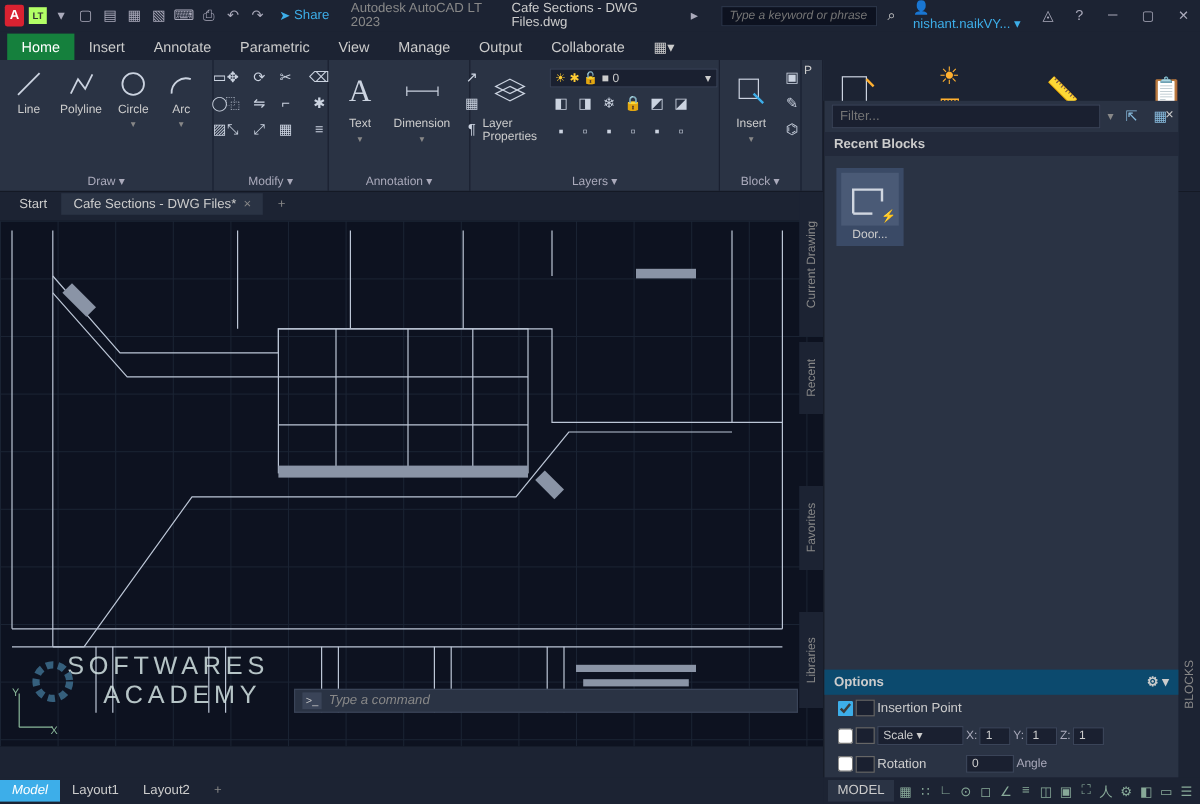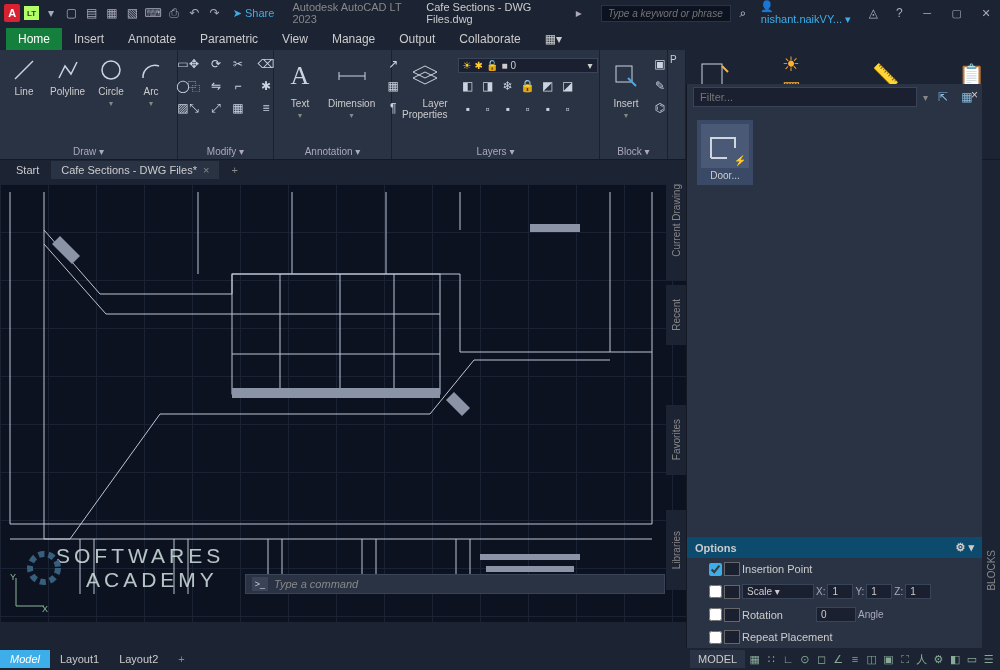--- a/index.html
+++ b/index.html
@@ -18,21 +18,21 @@
 .tabs{height:24px;background:#1c2333;display:flex;align-items:flex-end;padding-left:6px}
 .tab{padding:4px 12px;color:#ccc;font-size:12px;cursor:pointer}
 .tab.active{background:#15803d;color:#fff}
 .tab.end{width:24px;text-align:center}
 .ribbon{height:110px;background:#2a3344;display:flex;border-bottom:1px solid #141925}
 .panel{border-right:1px solid #1a2030;padding:4px 6px 2px;display:flex;flex-direction:column;justify-content:space-between}
 .panel-title{font-size:10px;color:#aab;text-align:center;padding-top:2px;white-space:nowrap}
 .panel-body{display:flex;gap:4px;align-items:flex-start}
 .rbtn{display:flex;flex-direction:column;align-items:center;gap:2px;padding:2px 4px;cursor:pointer;border-radius:2px}
 .rbtn .icon{width:28px;height:28px;display:flex;align-items:center;justify-content:center;color:#cbd3e0}
-.rbtn .lbl{font-size:10px;color:#ccc;white-space:nowrap;text-align:right}
+.rbtn .lbl{font-size:10px;color:#ccc;white-space:nowrap;text-align:left}
 .rbtn.big .icon{width:32px;height:40px}
 .smgrid{display:grid;grid-template-columns:repeat(3,20px);grid-auto-rows:20px;gap:2px}
 .smgrid .sm{width:20px;height:20px;display:flex;align-items:center;justify-content:center;color:#cbd3e0;font-size:12px;cursor:pointer;border-radius:2px}
 .layercombo{background:#1a2030;border:1px solid #3a4458;color:#ccc;font-size:10px;padding:1px 4px;width:140px;display:flex;align-items:center;gap:3px}
 .doctabs{height:20px;background:#1c2333;display:flex;align-items:center;padding-left:6px;gap:2px}
 .doctab{padding:3px 10px;font-size:11px;color:#ccc;display:flex;align-items:center;gap:6px;cursor:pointer}
 .doctab.active{background:#2a3344}
 .doctab .close{color:#888}
 .addtab{width:20px;text-align:center;color:#888}
 .workspace{position:absolute;top:184px;left:0;width:686px;height:438px;background:#0d1220;overflow:hidden}
@@ -64,21 +64,21 @@
 .blockpanel .tbtn{width:18px;height:18px;color:#8bd;font-size:12px;display:flex;align-items:center;justify-content:center}
 .blockpanel .closebtn{position:absolute;top:4px;right:4px;color:#ccc;font-size:12px;cursor:pointer}
 .blockpanel .section-hdr{background:#22293a;padding:4px 8px;font-size:11px;color:#ccc;font-weight:bold}
 .blockpanel .thumbs{padding:10px;display:flex;gap:10px;min-height:80px}
 .thumb{width:56px;display:flex;flex-direction:column;align-items:center;gap:2px;cursor:pointer;padding:4px;background:#3a4a66}
 .thumb .tbox{width:48px;height:44px;background:#4a5a76;display:flex;align-items:center;justify-content:center;position:relative}
 .thumb .tlbl{font-size:10px;color:#ccc}
 .thumb .flash{position:absolute;right:2px;bottom:2px;color:#ffb030;font-size:10px}
 .blockpanel .spacer{flex:1}
 .blockpanel .opt-hdr{background:#0c4a6e;padding:4px 8px;font-size:11px;color:#ccc;font-weight:bold;display:flex;justify-content:space-between;align-items:center}
-.opt-row{display:flex;align-items:center;padding:4px 22px;gap:2px;font-size:11px;color:#ccc}
+.opt-row{display:flex;align-items:center;padding:4px 11px;gap:2px;font-size:11px;color:#ccc}
 .opt-row input[type=checkbox]{accent-color:#3daee9}
 .opt-row .icon{width:16px;height:14px;border:1px solid #666;background:#1a2030}
 .opt-row .sel{background:#1a2030;border:1px solid #3a4458;padding:1px 4px;flex:0 0 72px;font-size:10px}
 .opt-row .fld{background:#1a2030;border:1px solid #3a4458;padding:1px 4px;width:26px;font-size:10px;color:#ccc}
 .opt-row .lblsm{font-size:10px;color:#aab}
 svg{overflow:visible}
 </style>
 </head>
 <body>
 
@@ -397,20 +397,21 @@
   </div>
 
 <div class="blockpanel">
   <div class="closebtn">×</div>
   <div class="toprow">
     <input class="filter" placeholder="Filter..." style="">
     <div style="font-size:10px;color:#888">▾</div>
     <div class="tbtn">⇱</div>
     <div class="tbtn">▦</div>
   </div>
+  <div class="section-hdr">Recent Blocks</div>
   <div class="thumbs">
     <div class="thumb">
       <div class="tbox">
           <svg width="40" height="36">
             <path d="M6 30 L6 10 L30 10 L30 20" stroke="#d0d6e0" fill="none" stroke-width="2"></path>
             <path d="M6 30 L22 30" stroke="#d0d6e0" stroke-width="2"></path>
           </svg>
           <div class="flash">⚡</div>
         </div>
       <div class="tlbl">Door...</div>
@@ -436,25 +437,20 @@
       <div class="fld">1</div>
       <span class="lblsm">Z:</span>
       <div class="fld">1</div>
     </div>
   <div class="opt-row">
       <input type="checkbox" style="">
       <div class="icon"></div>
       <span style="flex:0 0 72px">Rotation</span>
       <div class="fld" style="width:40px">0</div>
       <span class="lblsm">Angle</span>
-    </div>
-  <div class="opt-row">
-      <input type="checkbox" style="">
-      <div class="icon"></div>
-      <span>Repeat Placement</span>
     </div>
 </div>
 
 <div class="bottomtabs">
   <div class="btab active">Model</div>
   <div class="btab">Layout1</div>
   <div class="btab">Layout2</div>
   <div class="btab"><span class="plus">+</span></div>
 </div>
 

